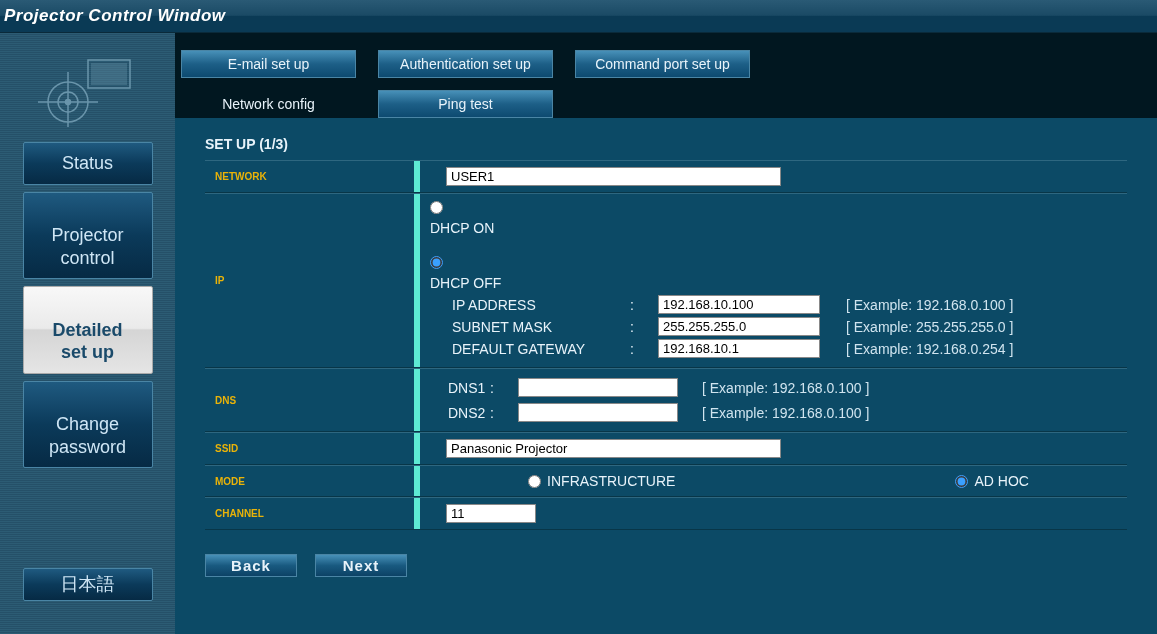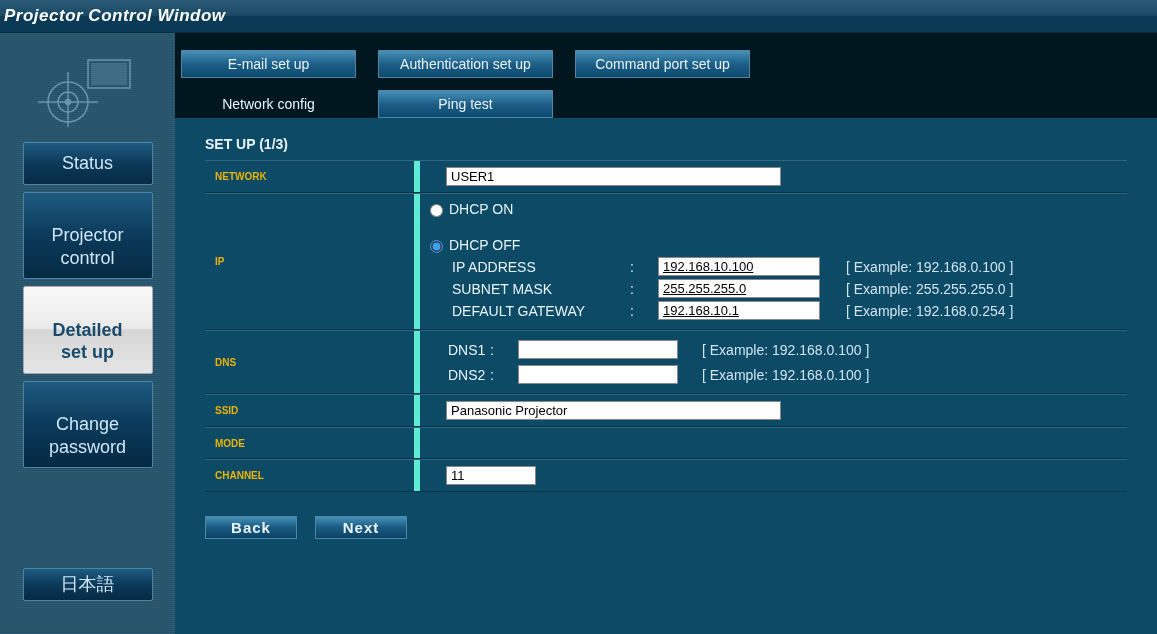--- a/index.html
+++ b/index.html
@@ -131,31 +131,31 @@
   }
   .form-value input[type=text] {
     font-family: Arial, sans-serif;
     font-size: 13px;
     padding: 1px 4px;
     border: 1px solid #888;
     background: #fff;
     color: #000;
     margin-left: 16px;
   }
-  .radio-line { display: flex; align-items: flex-end; gap: 6px; margin: 1px 0; }
+  .radio-line { display: flex; align-items: flex-start; gap: 6px; margin: 1px 0; flex-direction: column; }
   .sub-fields { padding-left: 22px; }
   .sub-line {
     display: flex;
     align-items: center;
     margin: 3px 0;
     gap: 4px;
   }
   .sub-line .sl-label { width: 170px; }
   .sub-line .sl-colon { width: 12px; text-align: center; }
-  .sub-line .sl-input { width: 162px; text-decoration: underline; }
+  .sub-line .sl-input { width: 162px; }
   .sub-line .sl-example { margin-left: 22px; color: #d0e4ef; }
   .dns-line {
     display: flex;
     align-items: center;
     margin: 3px 0;
   }
   .dns-line .dl-label { width: 60px; padding-left: 18px; }
   .dns-line .dl-colon { width: 12px; }
   .dns-line .dl-input { width: 160px; }
   .dns-line .dl-example { margin-left: 24px; color: #d0e4ef; }
@@ -319,20 +319,30 @@
 
       <div class="form-row">
         <div class="form-label">SSID</div>
         <div class="form-value">
           <input type="text" style="width: 335px;" value="Panasonic Projector">
         </div>
       </div>
 
       <div class="form-row mode-row">
         <div class="form-label">MODE</div>
+        <div class="form-value">
+          <label class="mode-opt first">
+            <input type="radio" name="mode" style="">
+            <span>INFRASTRUCTURE</span>
+          </label>
+          <label class="mode-opt second">
+            <input type="radio" name="mode" checked="" class="radio-green" style="">
+            <span>AD HOC</span>
+          </label>
+        </div>
       </div>
 
       <div class="form-row">
         <div class="form-label">CHANNEL</div>
         <div class="form-value">
           <input type="text" style="width: 90px;" value="11">
         </div>
       </div>
 
       <div class="btn-bar">

